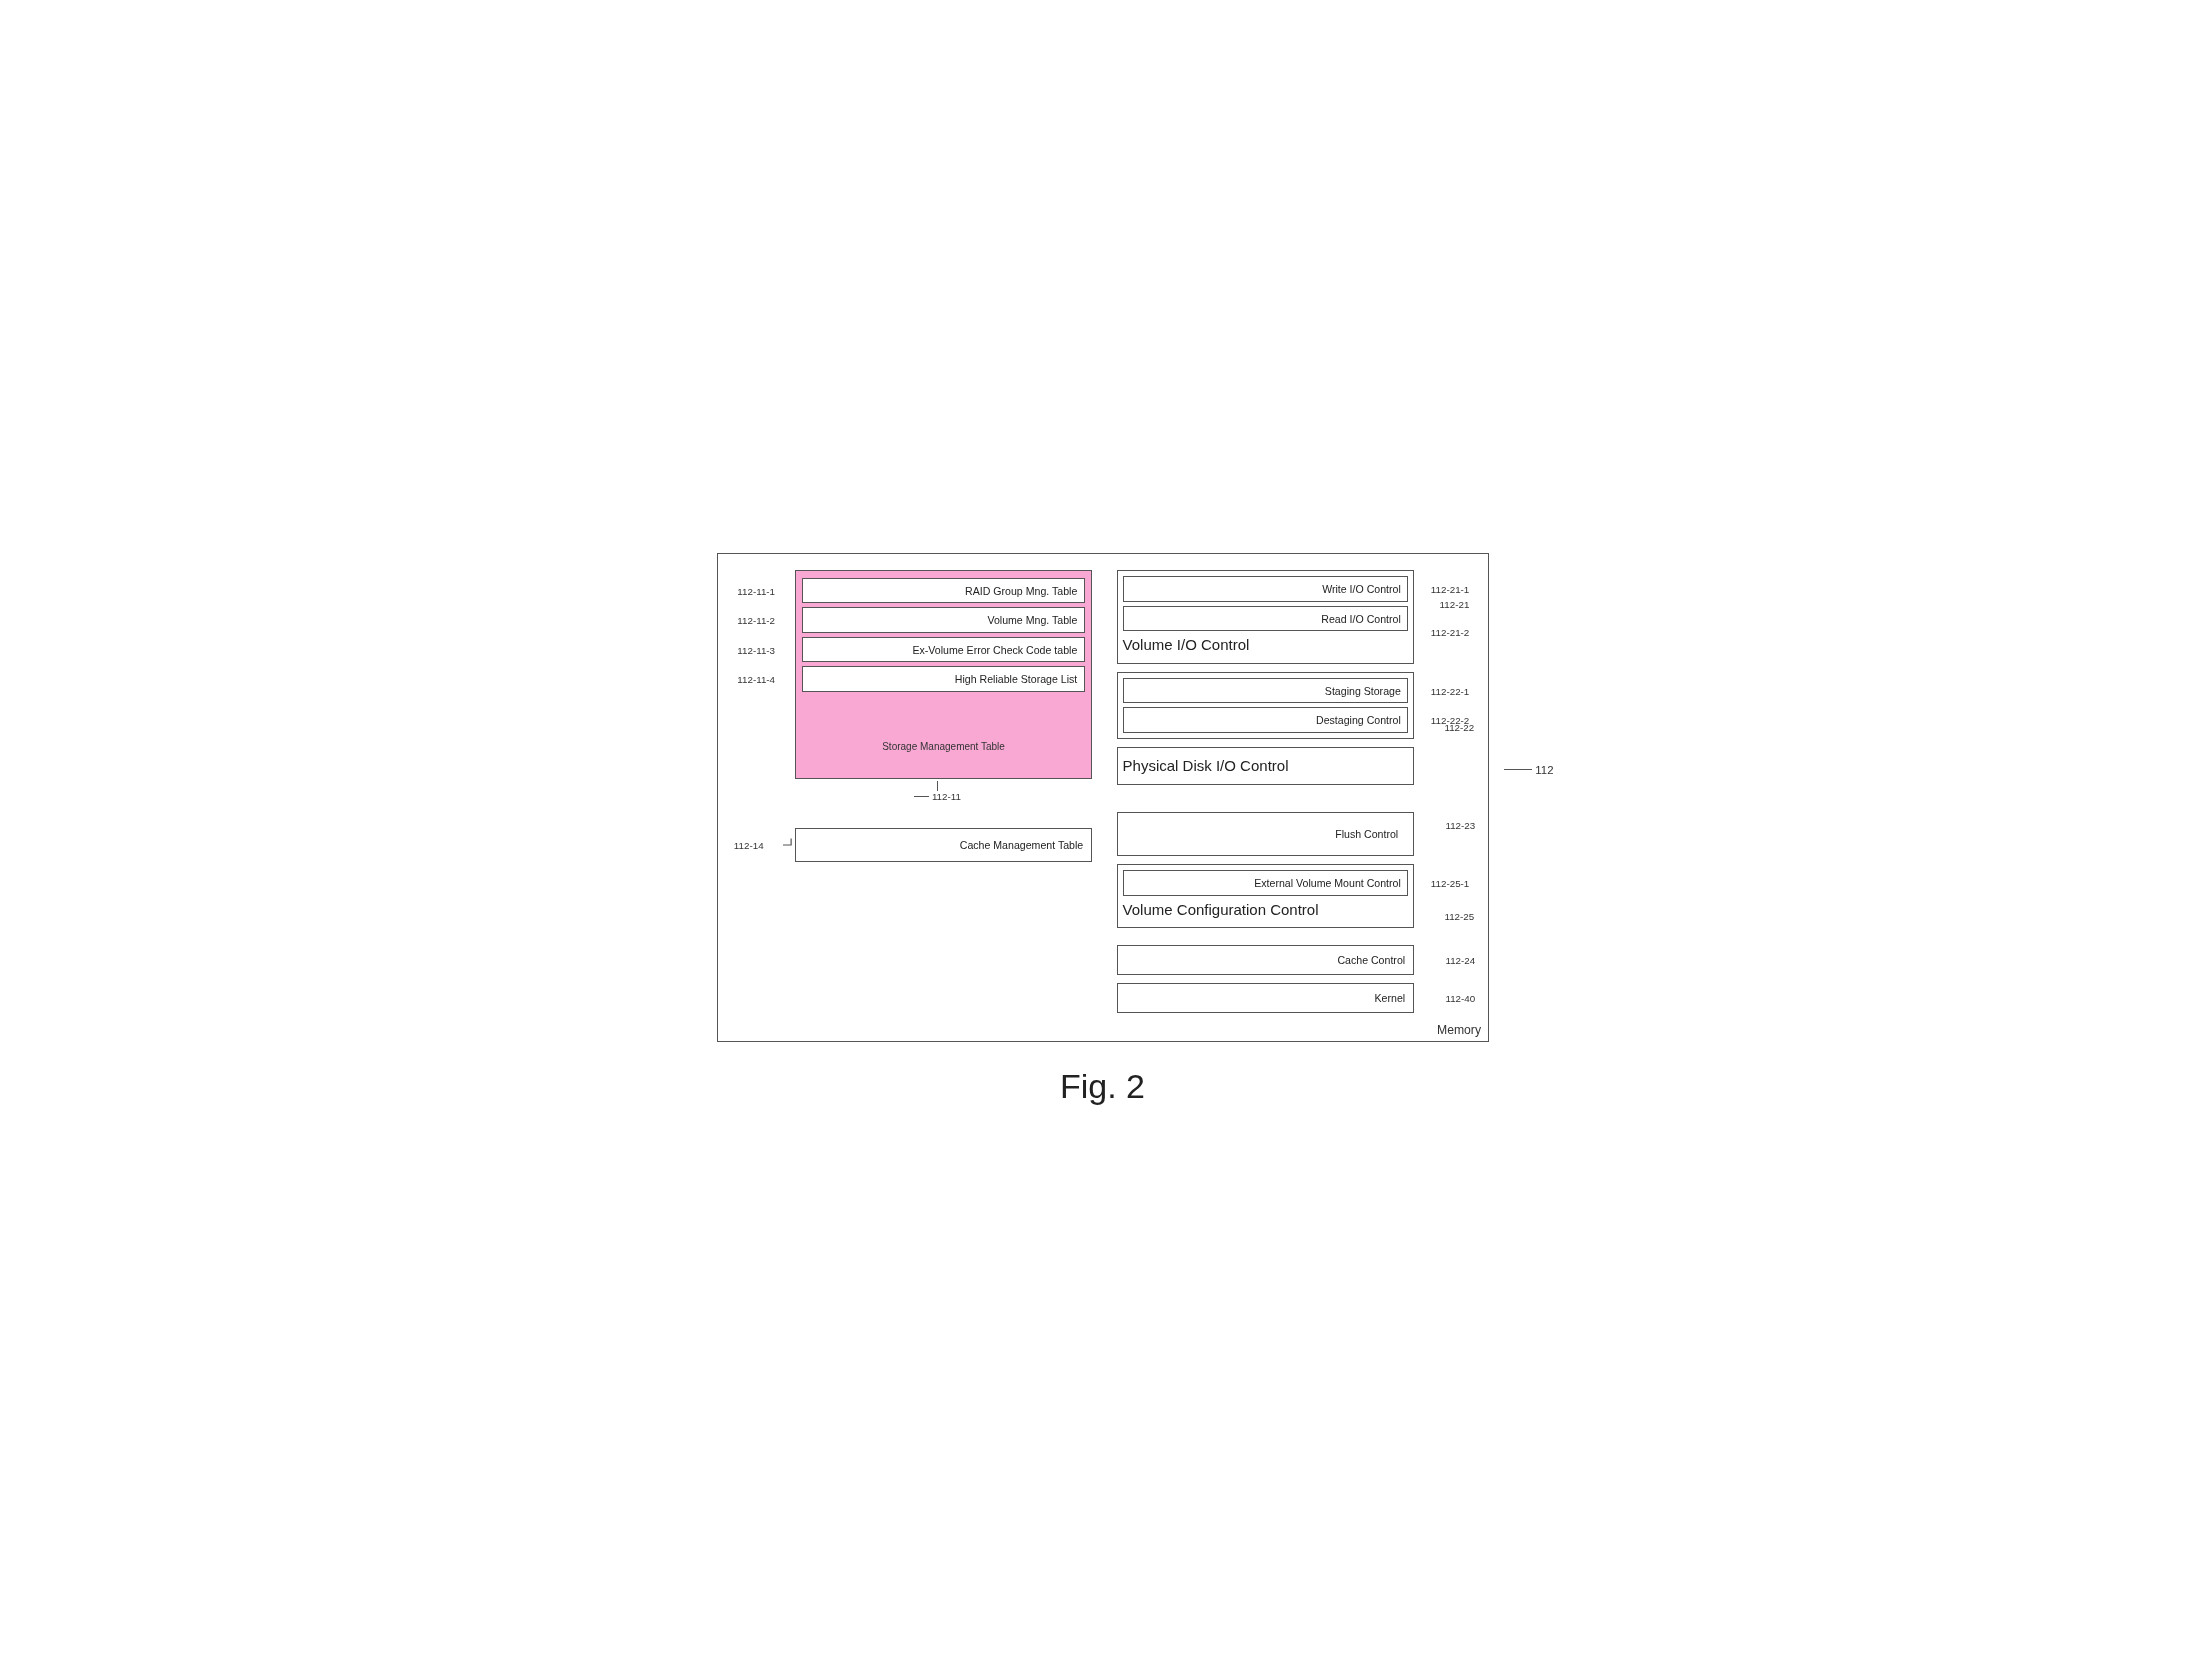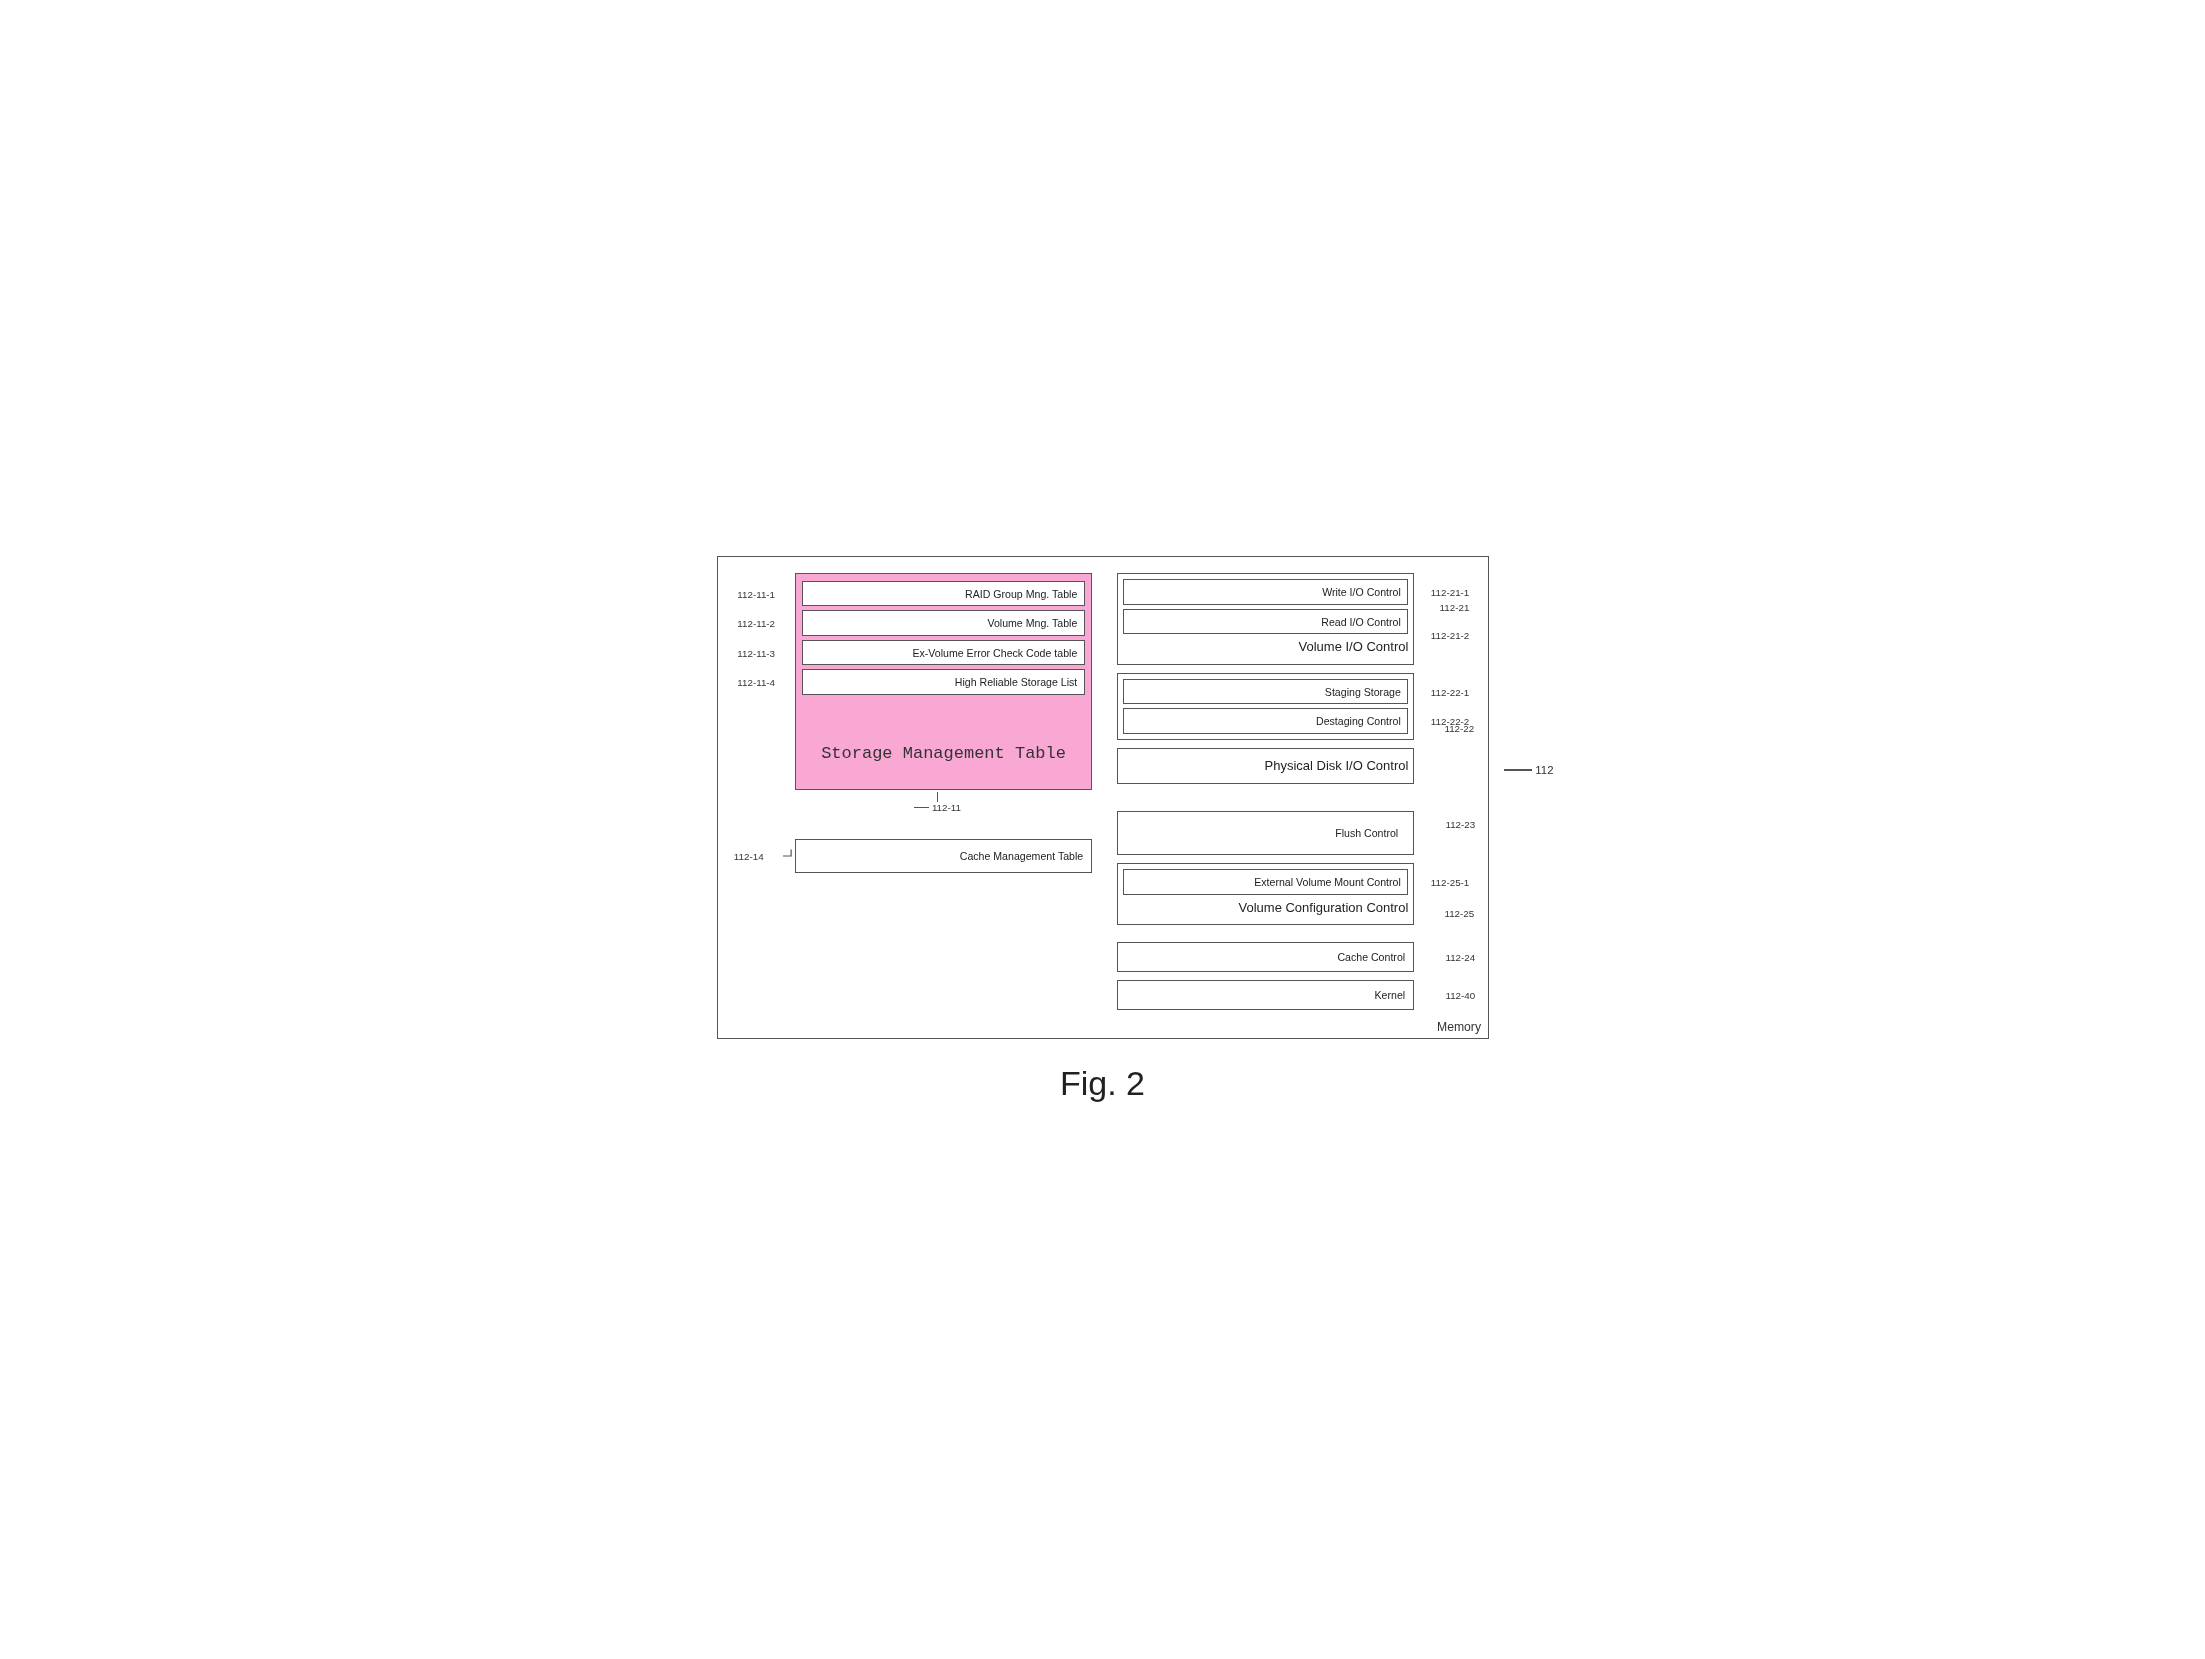--- a/index.html
+++ b/index.html
@@ -93,24 +93,23 @@
 
     
     .group-box {
       border: 1.6px solid #555;
       position: relative;
       padding: 6.5px 6.5px 26px 6.5px;
       background: #f9a8d4;
     }
     .group-label {
       text-align: center;
-      font-size: 17px;
+      font-size: 10px;
       color: #333;
       margin-top: 6.5px;
-      font-family: Liberation Mono, monospace;
     }
 
     
     .io-group-box {
       border: 1.6px solid #555;
       padding: 4.9px;
       position: relative;
     }
 
     
@@ -119,22 +118,22 @@
       padding: 5.7px 6.5px;
       text-align: right;
       font-size: 10.6px;
       color: #222;
       background: #fff;
       position: relative;
     }
 
     
     .plain-text {
-      text-align: right;
-      font-size: 13px;
+      text-align: left;
+      font-size: 15px;
       color: #222;
       padding: 4.9px 0;
     }
 
     
     .abs-ref {
       position: absolute;
       font-size: 9.8px;
       color: #333;
       white-space: nowrap;

